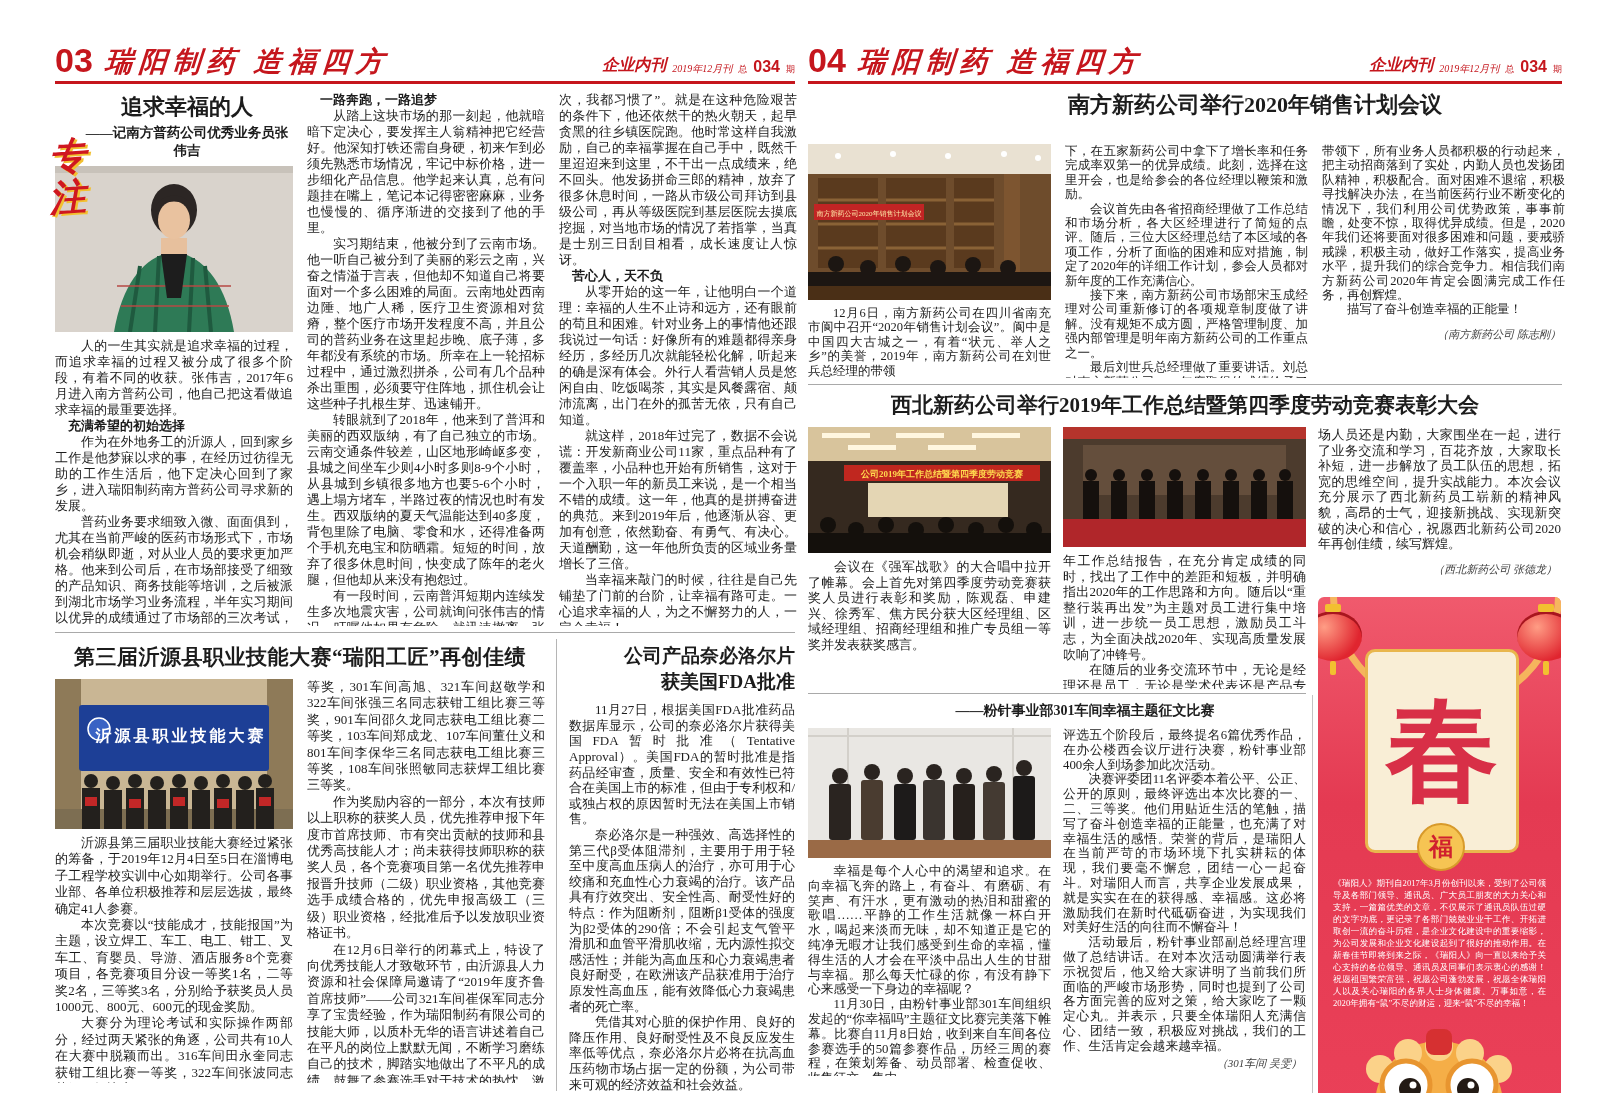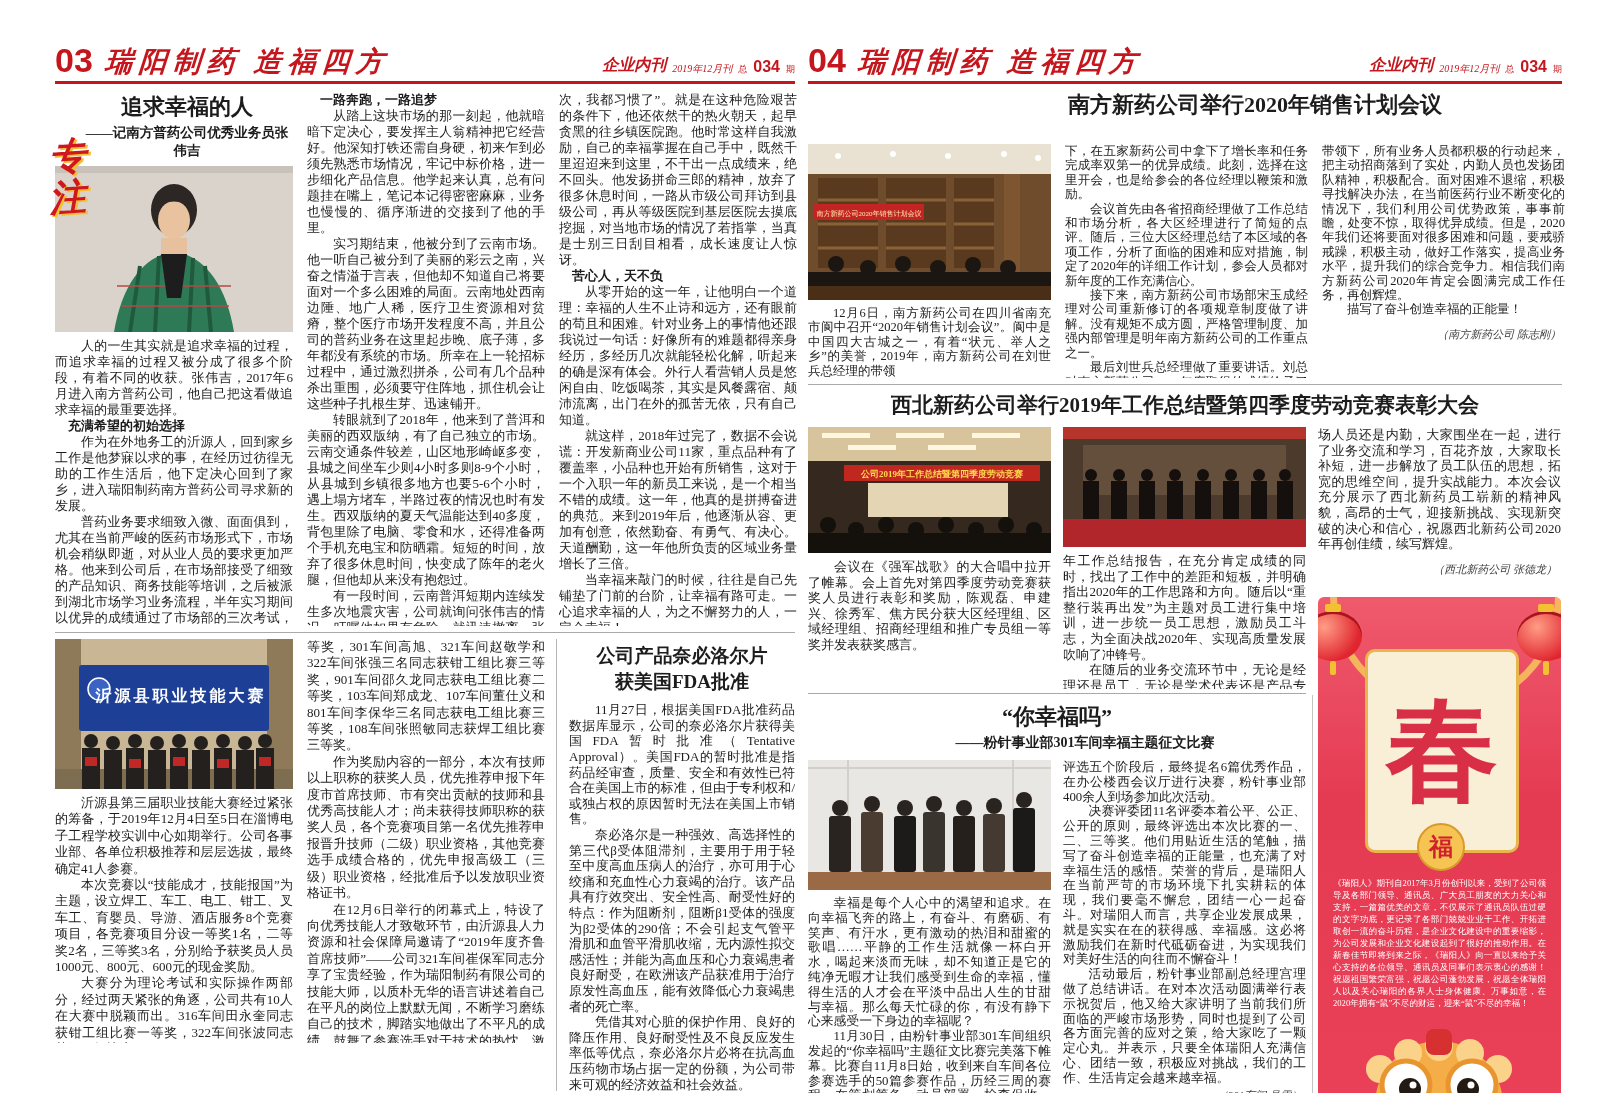--- a/index.html
+++ b/index.html
@@ -40,21 +40,21 @@
               text-shadow:2px 2px 0 #f2c030;transform:rotate(-4deg);}
 
   
   .band{display:flex;height:452px;}
   .band-main{width:490px;flex:none;}
   .band-main .cols{gap:14px;}
   .band-main .col{width:238px;height:404px;}
   .bandtitle{font-size:21px;font-weight:bold;text-align:center;margin:4px 0 8px;letter-spacing:.5px;}
   .band .para,.band .sub{font-size:13px;line-height:16.4px;}
   .band-side{flex:1;border-left:1px solid #b5b5b5;margin-left:11px;padding-left:12px;overflow:hidden;}
-  .fdat{font-size:19px;font-weight:bold;text-align:center;line-height:1.35;margin:4px 0 8px;}
+  .fdat{font-size:19px;font-weight:bold;text-align:right;line-height:1.35;margin:4px 0 8px;}
   .band-side .para{font-size:13px;line-height:15.6px;}
 
   
   .r3 .col{width:243px;}
   .secA{margin-top:6px;}
   .bigtitle{font-size:22px;font-weight:bold;text-align:center;margin:2px 0 24px;}
   .secA .bigtitle{padding-left:140px;}
   .secA .col{height:234px;}
   .secA .para{font-size:12.5px;line-height:14.4px;}
   .secB-title{font-size:21px;font-weight:bold;text-align:center;margin:4px 0 8px;}
@@ -156,20 +156,21 @@
         <p class="para">就这样，2018年过完了，数据不会说谎：开发新商业公司11家，重点品种有了覆盖率，小品种也开始有所销售，这对于一个入职一年的新员工来说，是一个相当不错的成绩。这一年，他真的是拼搏奋进的典范。来到2019年后，他逐渐从容、更加有创意，依然勤奋、有勇气、有决心。天道酬勤，这一年他所负责的区域业务量增长了三倍。</p>
         <p class="para">当幸福来敲门的时候，往往是自己先铺垫了门前的台阶，让幸福有路可走。一心追求幸福的人，为之不懈努力的人，一定会幸福！</p>
 
       </div>
     </section>
 
     <hr class="hline">
 
     <section class="band">
       <div class="band-main">
+        <h2 class="bandtitle">第三届沂源县职业技能大赛“瑞阳工匠”再创佳绩</h2>
         <div class="cols">
           <div class="col">
             <div class="photo">
               <svg width="238" height="150" viewBox="0 0 238 150">
                 <rect width="238" height="150" fill="#c9b694"></rect>
                 <rect x="0" y="0" width="26" height="150" fill="#8e7a58"></rect>
                 <rect x="212" y="0" width="26" height="150" fill="#8e7a58"></rect>
                 <rect y="130" width="238" height="20" fill="#7d6e52"></rect>
                 <rect x="24" y="26" width="190" height="66" rx="3" fill="#1d3f96"></rect>
                 <rect x="24" y="26" width="190" height="66" rx="3" fill="url(#g0)" opacity="0"></rect>
@@ -361,21 +362,20 @@
                   </g>
                   <rect y="92" width="243" height="28" fill="#b0262a"></rect>
                 </svg>
               </div>
               <p class="para" style="text-indent:0">年工作总结报告，在充分肯定成绩的同时，找出了工作中的差距和短板，并明确指出2020年的工作思路和方向。随后以“重整行装再出发”为主题对员工进行集中培训，进一步统一员工思想，激励员工斗志，为全面决战2020年、实现高质量发展吹响了冲锋号。</p>
               <p class="para">在随后的业务交流环节中，无论是经理还是员工，无论是学术代表还是产品专员，无论是市</p>
             </div>
           </div>
 
           <section class="secC">
-            <h2 class="xft1">“你幸福吗”</h2>
             <div class="xft2">——粉针事业部301车间幸福主题征文比赛</div>
             <div class="colsC">
               <div class="colC">
                 <div class="photo">
                   <svg width="243" height="130" viewBox="0 0 243 130">
                     <rect width="243" height="130" fill="#e9e7e3"></rect>
                     <path d="M0,8 h243 M40,0 v110 M205,0 v110" stroke="#d3d0ca" stroke-width="2"></path>
                     <rect y="112" width="243" height="18" fill="#9a6a46"></rect>
                     <g fill="#2a2420">
                       <circle cx="32" cy="48" r="8"></circle>

